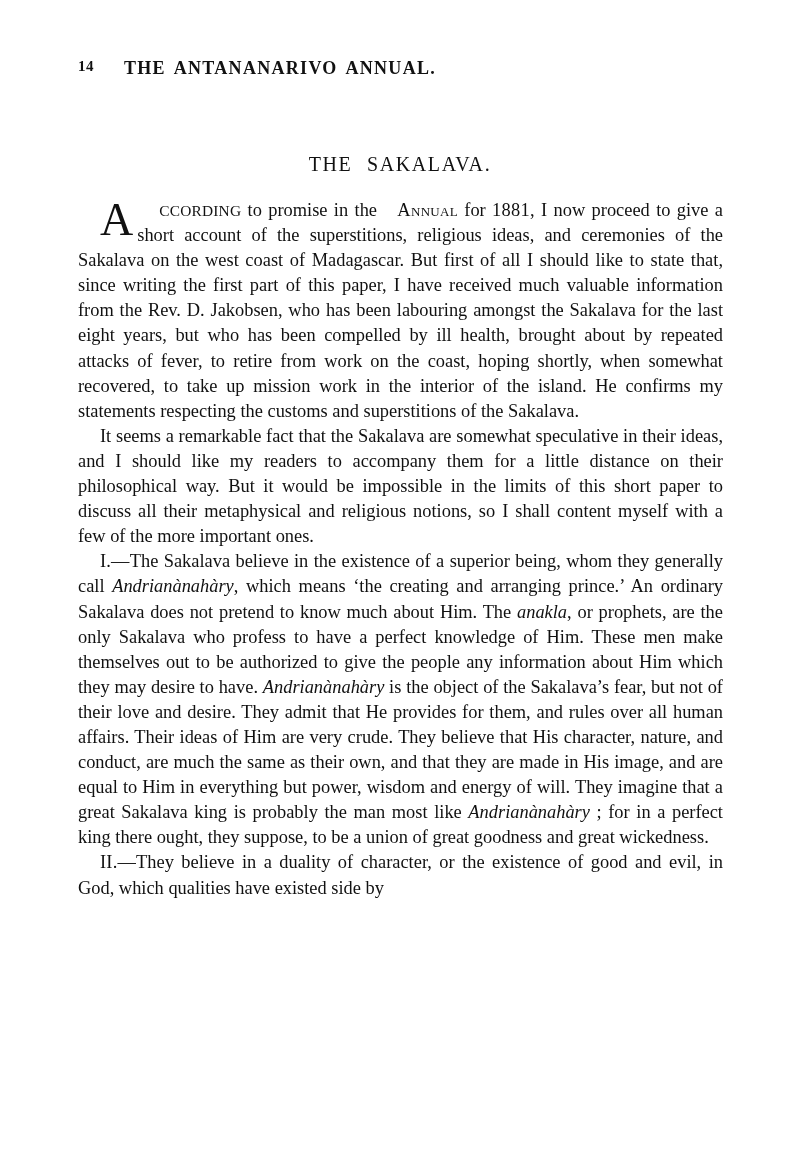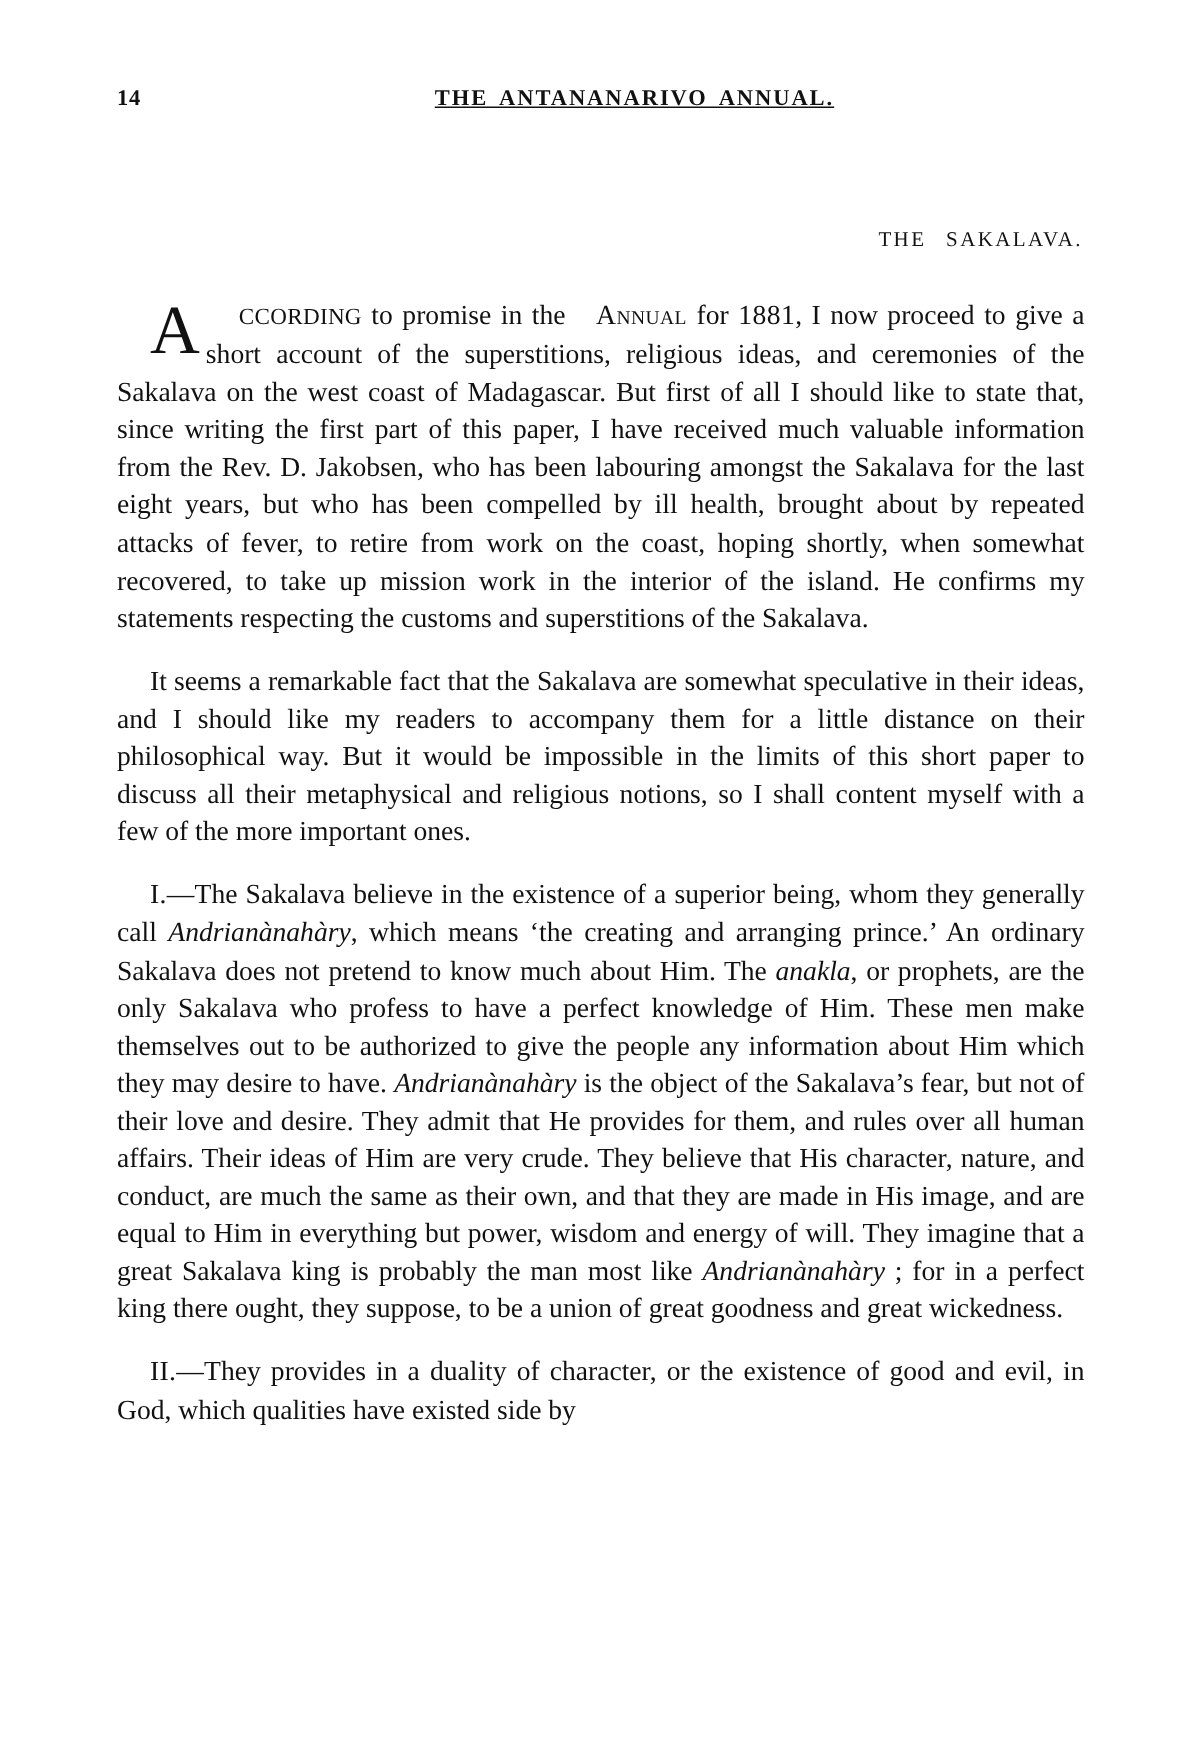--- a/index.html
+++ b/index.html
@@ -39,37 +39,35 @@
     font-size: 15px;
     font-weight: bold;
     letter-spacing: 0.5px;
     font-family: "Liberation Serif", "DejaVu Serif", serif;
   }
   .running-head {
     position: absolute;
     left: 0;
     right: 0;
     top: 0;
-    text-align: center;
-    font-size: 15px;
+    font-size: 18px;
     font-weight: bold;
     letter-spacing: 1.3px;
     word-spacing: 3px;
     padding-left: 46px;
-    text-decoration: underline;
   }
 
   
   .article-title {
     position: absolute;
     top: 153px;
     left: 78px;
     width: 644px;
-    text-align: right;
-    font-size: 14px;
+    text-align: center;
+    font-size: 20px;
     font-weight: normal;
     letter-spacing: 1.6px;
     word-spacing: 8px;
     margin: 0;
   }
 
   
   .body-block {
     position: absolute;
     top: 198px;
@@ -81,21 +79,21 @@
     margin: 0 0 0 0;
     font-size: 18.4px;
     line-height: 25.1px;
     text-align: justify;
     text-justify: inter-word;
     -webkit-hyphens: none;
     hyphens: none;
     text-indent: 22px;
   }
   p.para + p.para {
-    margin-top: 17px;
+    margin-top: 0;
   }
 
   
   .dropcap-para {
     text-indent: 0;
   }
   .dropcap {
     float: left;
     font-size: 46px;
     line-height: 40px;
@@ -137,17 +135,17 @@
   <div class="body-block">
 
     <p class="para dropcap-para">
       <span class="dropcap">A</span><span class="caps-run">CCORDING</span><span> to promise in the </span><span class="smallcaps">Annual</span><span> for </span><span class="oldstyle-num">1881</span><span>, I now proceed to give a short account of the superstitions, religious ideas, and ceremonies of the Sakalava on the west coast of Madagascar.  But first of all I should like to state that, since writing the first part of this paper, I have received much valuable information from the Rev. D. Jakobsen, who has been labouring amongst the Sakalava for the last eight years, but who has been compelled by ill health, brought about by repeated attacks of fever, to retire from work on the coast, hoping shortly, when somewhat recovered, to take up mission work in the interior of the island.  He confirms my statements respecting the customs and superstitions of the Sakalava.</span>
     </p>
 
     <p class="para"><span>It seems a remarkable fact that the Sakalava are somewhat speculative in their ideas, and I should like my readers to accompany them for a little distance on their philosophical way.  But it would be impossible in the limits of this short paper to discuss all their metaphysical and religious notions, so I shall content myself with a few of the more important ones.</span></p>
 
     <p class="para"><span class="sec-label">I.—</span><span>The Sakalava believe in the existence of a superior being, whom they generally call </span><i>Andrianànahàry</i><span>, which means ‘the creating and arranging prince.’  An ordinary Sakalava does not pretend to know much about Him.  The </span><i>anakla</i><span>, or prophets, are the only Sakalava who profess to have a perfect knowledge of Him.  These men make themselves out to be authorized to give the people any information about Him which they may desire to have.  </span><i>Andrianànahàry</i><span> is the object of the Sakalava’s fear, but not of their love and desire.  They admit that He provides for them, and rules over all human affairs.  Their ideas of Him are very crude.  They believe that His character, nature, and conduct, are much the same as their own, and that they are made in His image, and are equal to Him in everything but power, wisdom and energy of will.  They imagine that a great Sakalava king is probably the man most like </span><i>Andrianànahàry</i><span> ; for in a perfect king there ought, they suppose, to be a union of great goodness and great wickedness.</span></p>
 
-    <p class="para"><span class="sec-label">II.—</span><span>They provides in a duality of character, or the existence of good and evil, in God, which qualities have existed side by</span></p>
+    <p class="para"><span class="sec-label">II.—</span><span>They believe in a duality of character, or the existence of good and evil, in God, which qualities have existed side by</span></p>
 
   </div>
 
 </div>
 
 </body></html>

